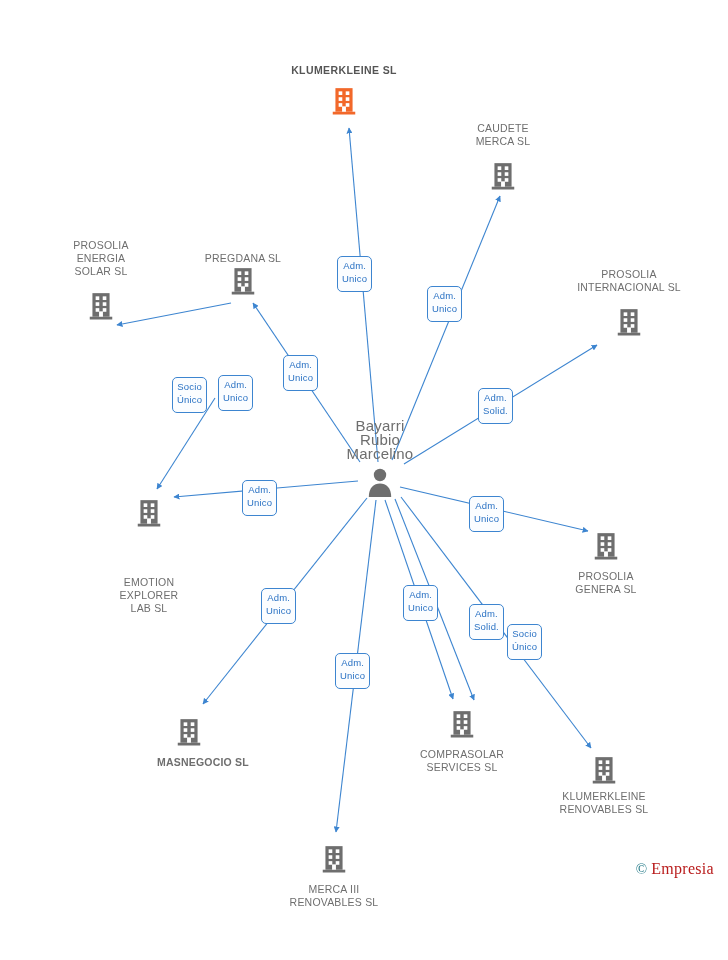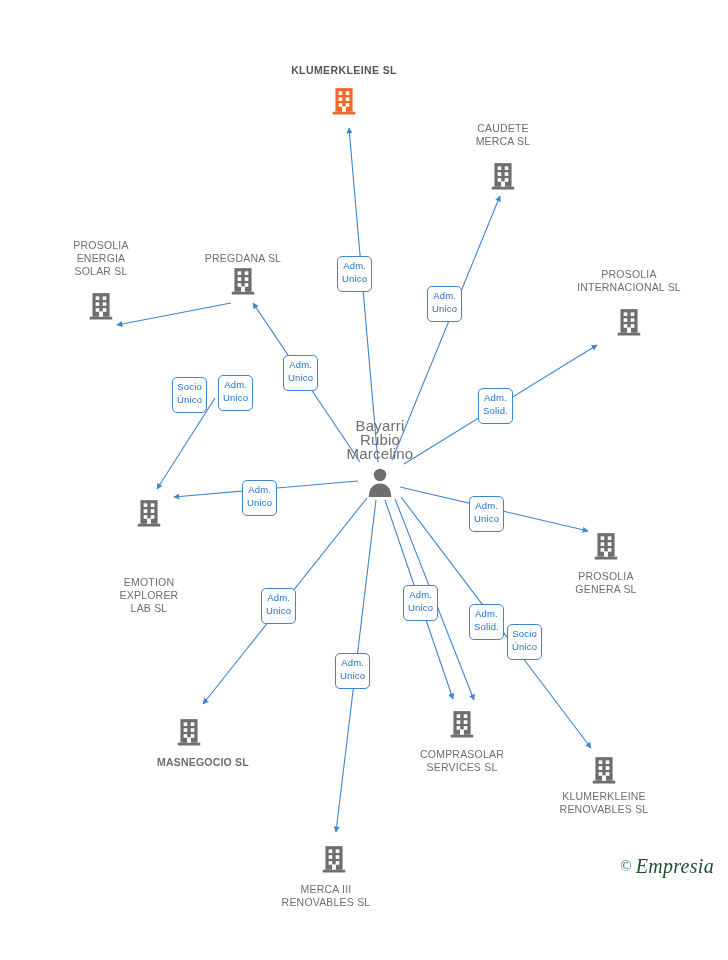--- a/index.html
+++ b/index.html
@@ -72,24 +72,23 @@
     display: flex;
     align-items: center;
     gap: 4px;
   }
   .watermark .copy {
     color: #2b7f8c;
     font-size: 15px;
     font-family: "Liberation Serif", serif;
   }
   .watermark .brand {
-    color: #14532d;
-    font-size: 20px;
+    color: #b91c1c;
+    font-size: 16px;
     font-family: "Liberation Serif", serif;
-    font-style: italic;
     letter-spacing: 0.3px;
   }
 </style>
 </head>
 <body>
 
 <div id="canvas">
 
   <svg class="edges" viewBox="0 0 728 960" width="728" height="960">
     <defs>
@@ -290,21 +289,21 @@
             <rect x="1.5" y="24" width="21" height="2.6" fill="#6e6e6e"></rect>
             <rect x="7" y="5" width="3.4" height="3.4" fill="#fff"></rect>
             <rect x="13.6" y="5" width="3.4" height="3.4" fill="#fff"></rect>
             <rect x="7" y="10.5" width="3.4" height="3.4" fill="#fff"></rect>
             <rect x="13.6" y="10.5" width="3.4" height="3.4" fill="#fff"></rect>
             <rect x="7" y="16" width="3.4" height="3.4" fill="#fff"></rect>
             <rect x="13.6" y="16" width="3.4" height="3.4" fill="#fff"></rect>
             <rect x="10.2" y="19" width="3.6" height="5" fill="#fff"></rect>
           </svg></span>
       </div>
-      <div class="node" style="left: 326px; top: 883px;">
+      <div class="node" style="left: 334px; top: 883px;">
         <div class="caption">MERCA III
 RENOVABLES SL</div>
       </div>
       <div class="node" style="left: 380px; top: 467px;">
         <span class="icon-wrap"><svg width="26" height="30" viewBox="0 0 26 30">
             <circle cx="13" cy="8" r="6.2" fill="#6e6e6e"></circle>
             <path d="M1.8 30 C1.8 20.5 7 16.5 13 16.5 C19 16.5 24.2 20.5 24.2 30 Z" fill="#6e6e6e"></path>
           </svg></span>
       </div>
       <div class="node" style="left: 380px; top: 419px;">

